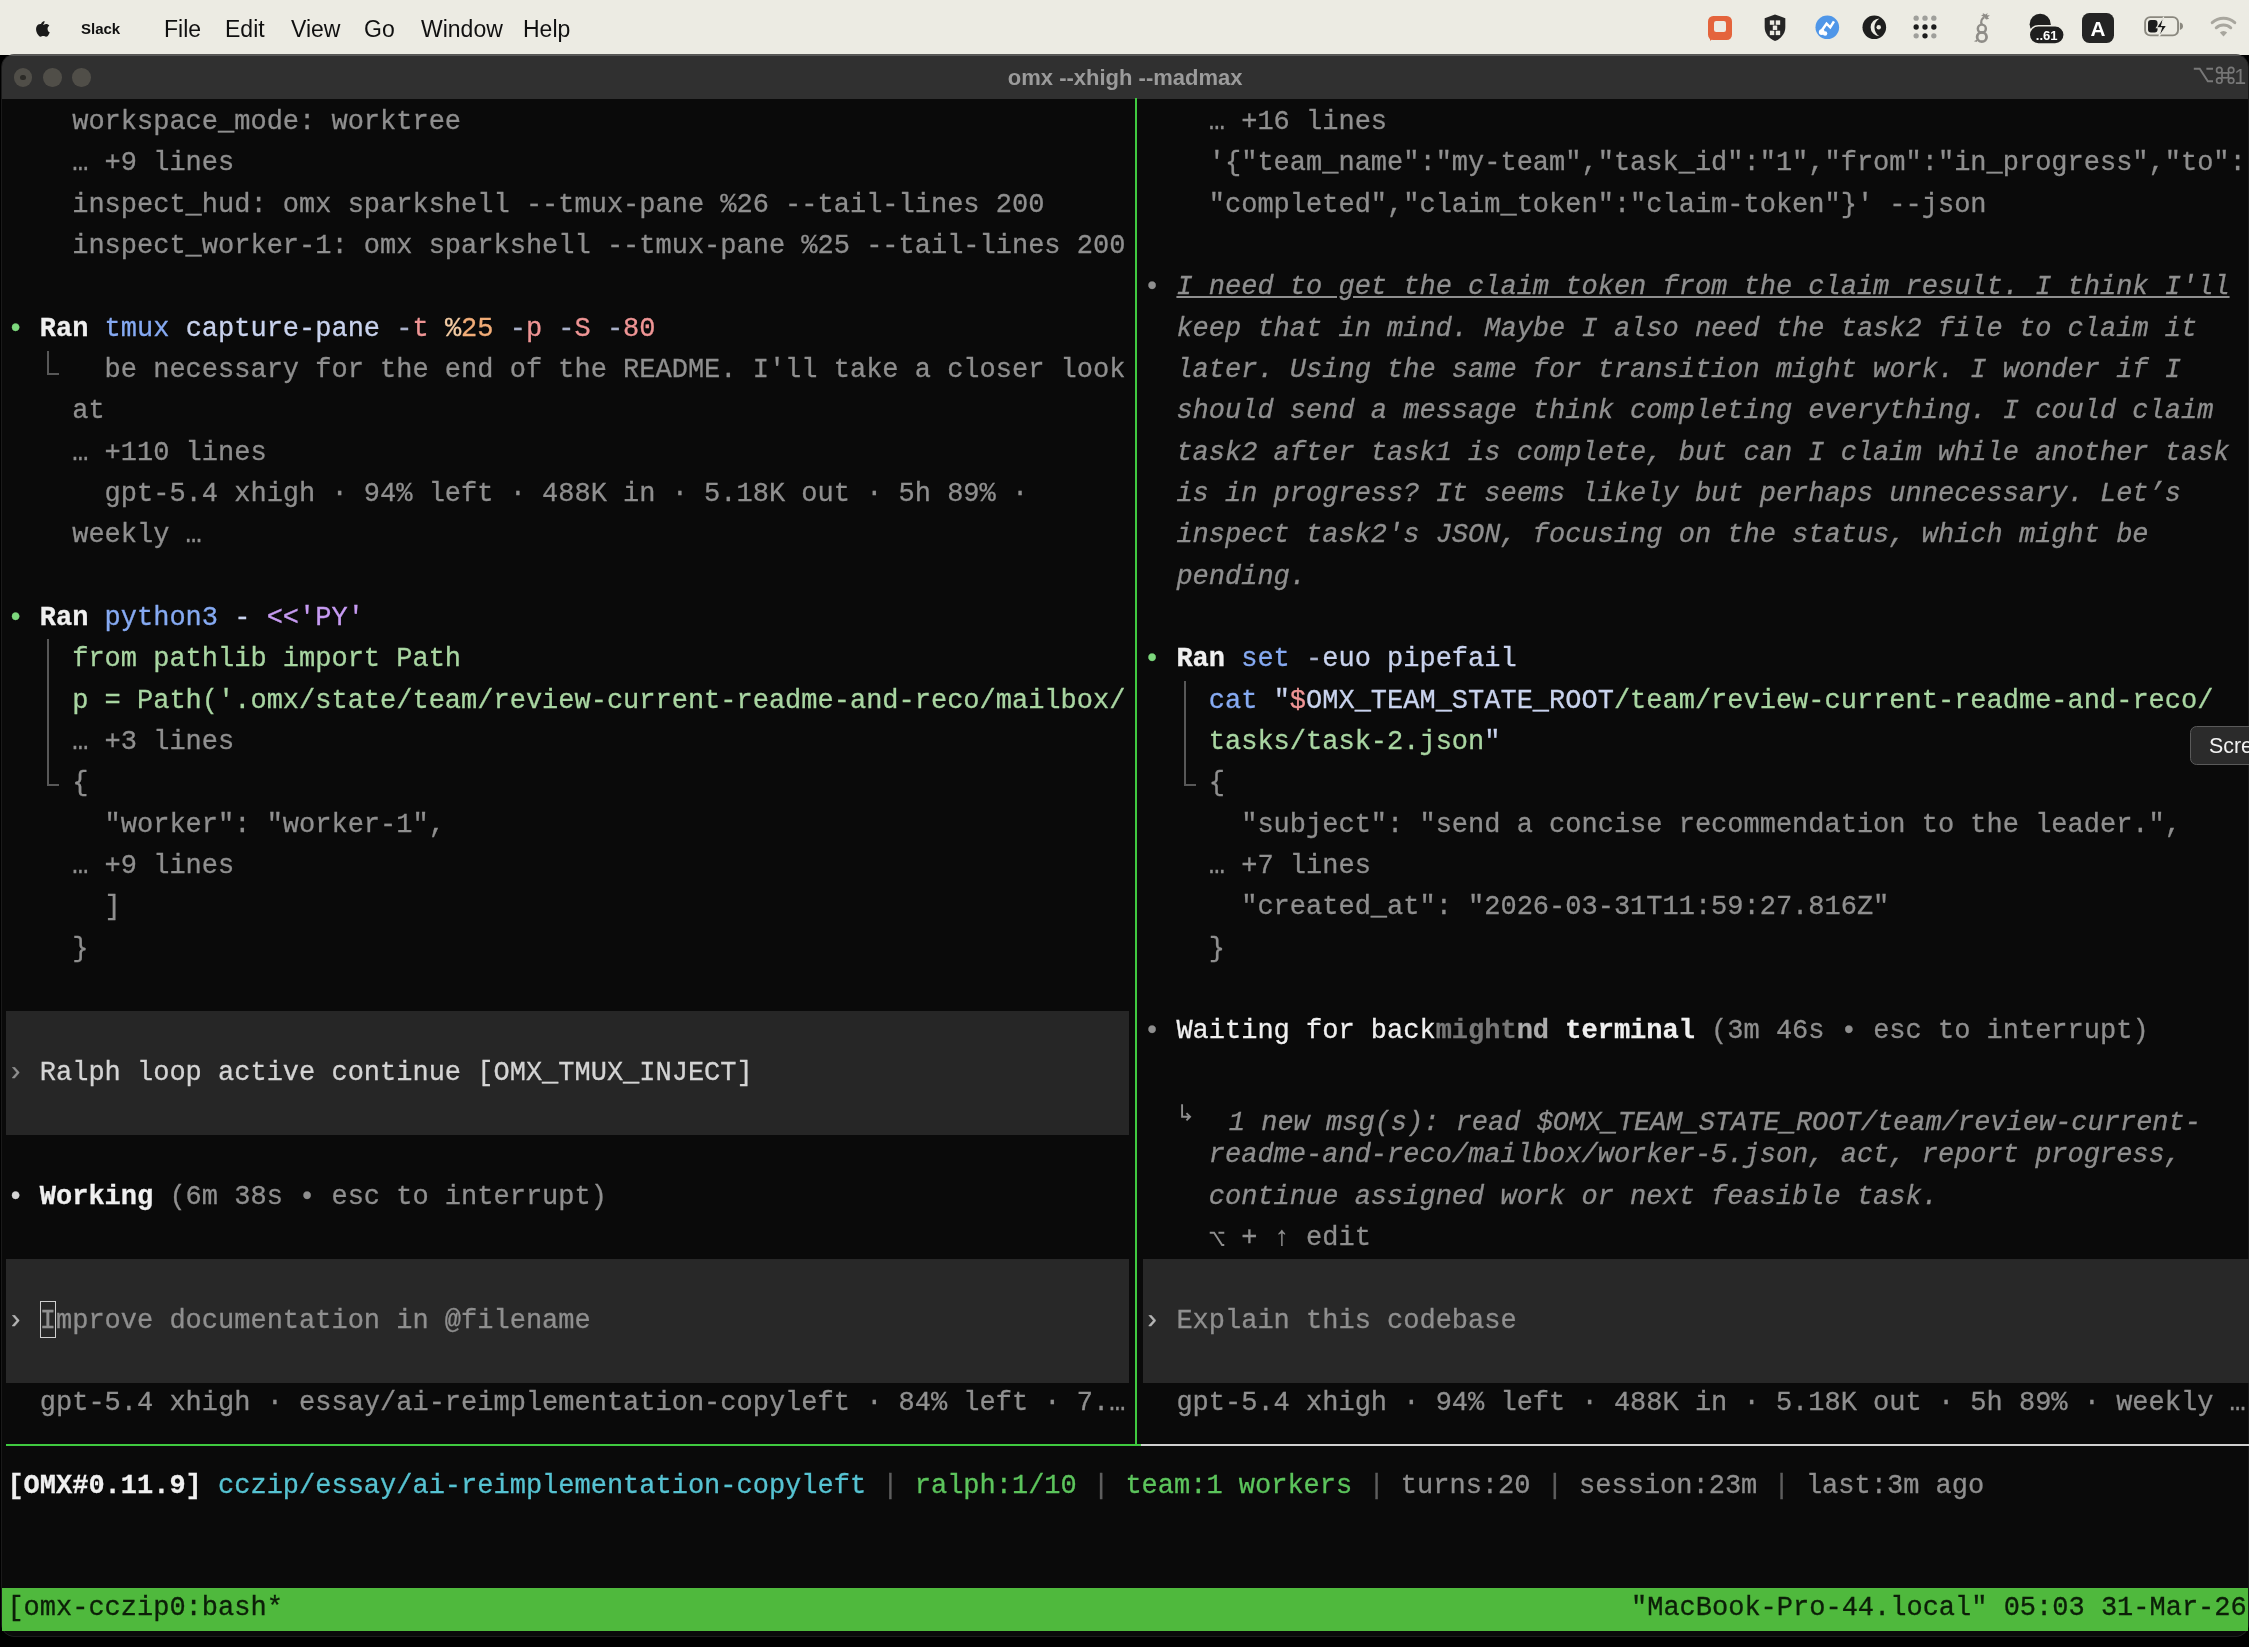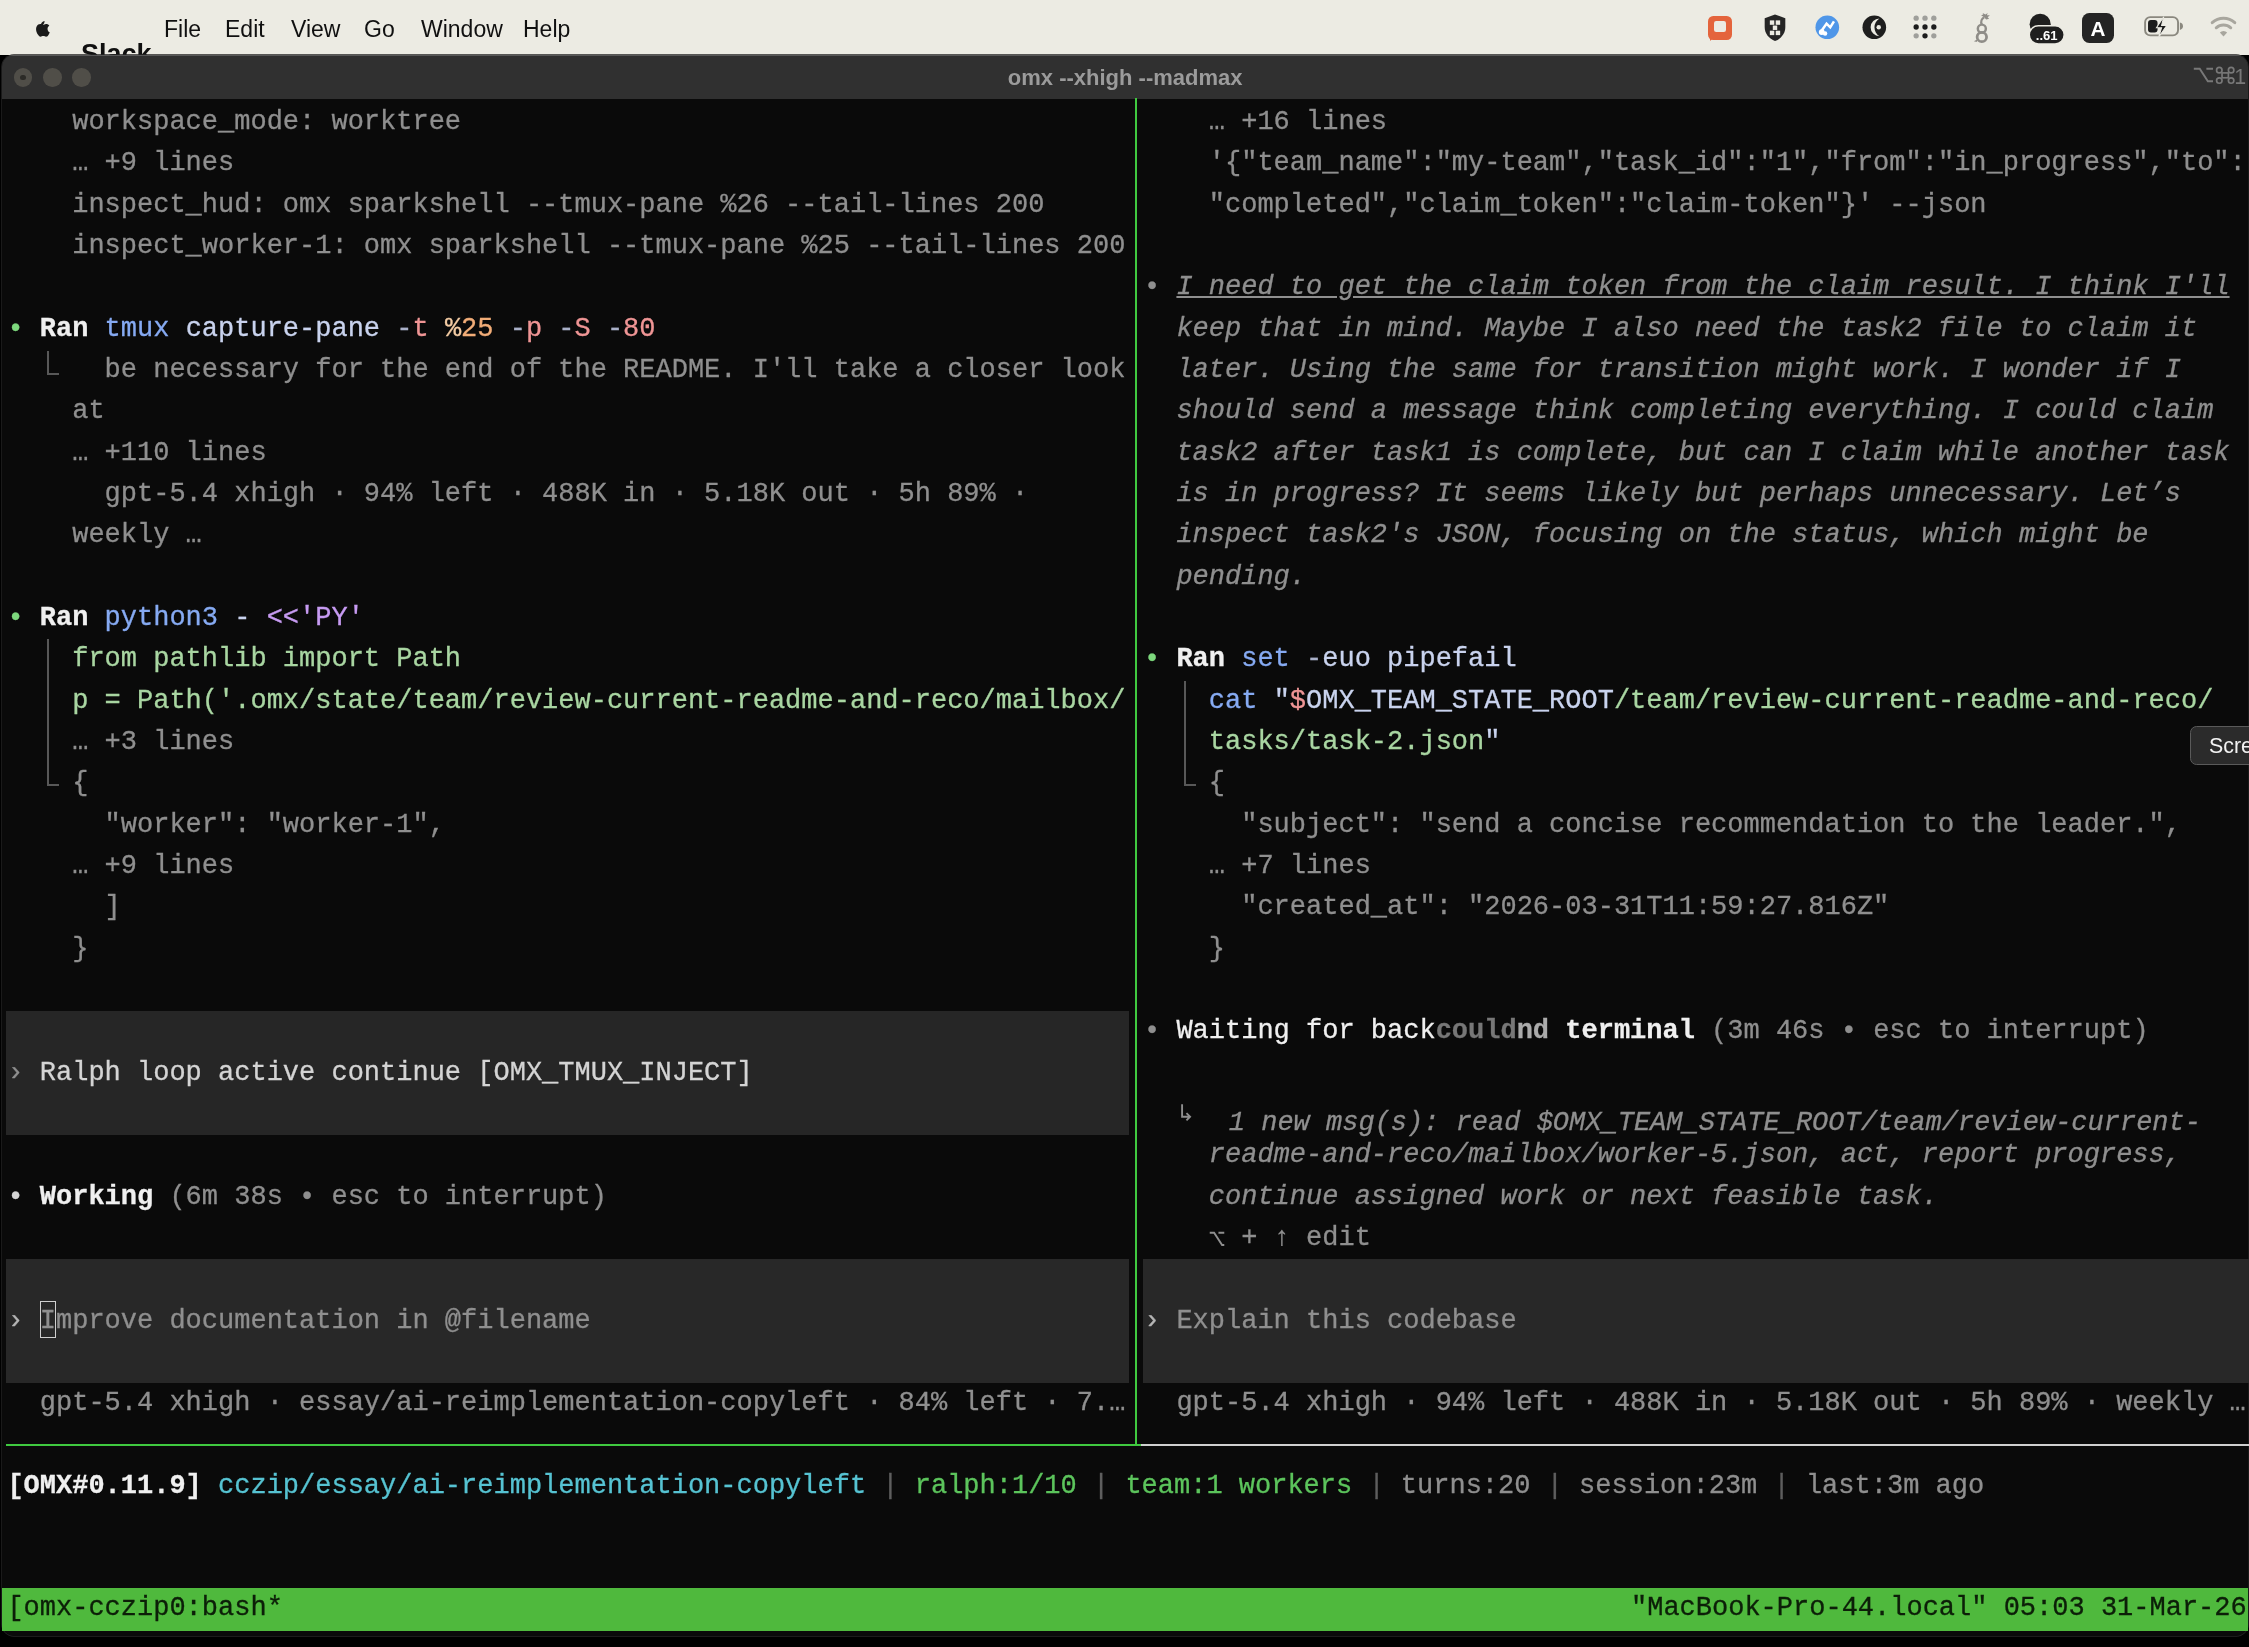--- a/index.html
+++ b/index.html
@@ -13,21 +13,21 @@
 .sh1{color:#777777;} .sh2{color:#ababab;} .pr{color:#b5b5b5;}
 .sans{font-family:"Liberation Sans",sans-serif;}
 </style></head><body>
 
 <div style="position:absolute;left:0;top:0;width:2250px;height:55px;background:#ecebe3;"></div>
 <div class="sans" style="position:absolute;left:31px;top:0;height:55px;line-height:56px;">
 <svg width="19" height="23.6" viewBox="0 0 26 32" style="vertical-align:middle;margin-top:-4.4px;">
       <path fill="#1a1a1a" d="M18.5 8.2c-1.2.1-2.7.9-3.6 1.9-.8.9-1.5 2.4-1.3 3.8 1.4.1 2.8-.7 3.7-1.8.9-1 1.4-2.4 1.2-3.9zM22.6 18.9c-.1-2.9 2.4-4.3 2.5-4.4-1.4-2-3.5-2.3-4.2-2.3-1.8-.2-3.5 1.1-4.4 1.1-.9 0-2.3-1-3.8-1-2 0-3.8 1.1-4.8 2.9-2 3.5-.5 8.7 1.5 11.5 1 1.4 2.1 2.9 3.6 2.9 1.5-.1 2-.9 3.8-.9s2.3.9 3.8.9c1.6 0 2.6-1.4 3.5-2.8 1.1-1.6 1.6-3.2 1.6-3.2s-3.1-1.2-3.1-4.7z"></path>
     </svg>
 </div>
-<div class="sans" style="position:absolute;left:81px;top:0;height:47px;line-height:58px;font-size:27px;font-weight:bold;color:#101010;margin-top:25px;">Slack</div>
+<div class="sans" style="position:absolute;left:81px;top:0;height:47px;line-height:58px;font-size:15px;font-weight:bold;color:#101010;">Slack</div>
 <div class="sans" style="position:absolute;left:164px;top:0;height:55px;line-height:58px;font-size:23px;color:#101010;">File</div>
 <div class="sans" style="position:absolute;left:225px;top:0;height:55px;line-height:58px;font-size:23px;color:#101010;">Edit</div>
 <div class="sans" style="position:absolute;left:291px;top:0;height:55px;line-height:58px;font-size:23px;color:#101010;">View</div>
 <div class="sans" style="position:absolute;left:364px;top:0;height:55px;line-height:58px;font-size:23px;color:#101010;">Go</div>
 <div class="sans" style="position:absolute;left:421px;top:0;height:55px;line-height:58px;font-size:23px;color:#101010;">Window</div>
 <div class="sans" style="position:absolute;left:523px;top:0;height:55px;line-height:58px;font-size:23px;color:#101010;">Help</div>
 
 <div style="position:absolute;left:1708px;top:15.5px;width:23.6px;height:24px;background:#e4643c;border-radius:5.2px;"></div>
 <div style="position:absolute;left:1714px;top:21.4px;width:11.8px;height:11px;background:#ecebe3;border-radius:2.2px;"></div>
 <div style="position:absolute;left:1710px;top:35px;width:0;height:0;border-left:6.6px solid #e4643c;border-bottom:6.6px solid transparent;"></div>
@@ -162,21 +162,21 @@
 <div class="row" style="left:1144px;top:515px;"><i class="g" style="font-style:italic;">  inspect task2's JSON, focusing on the status, which might be</i></div>
 <div class="row" style="left:1144px;top:557px;"><i class="g" style="font-style:italic;">  pending.</i></div>
 <div class="row" style="left:1144px;top:639px;"><i class="gb">•</i><i class="g"> </i><i class="w" style="font-weight:bold;">Ran</i><i class="g"> </i><i class="b">set</i><i class="g"> </i><i class="dh">-</i><i class="lv">euo pipefail</i></div>
 <div class="row" style="left:1144px;top:681px;"><i class="g">    </i><i class="b">cat</i><i class="g"> </i><i class="lv">"</i><i class="sa">$</i><i class="lv">OMX_TEAM_STATE_ROOT</i><i class="gn">/team/review-current-readme-and-reco/</i></div>
 <div class="row" style="left:1144px;top:722px;"><i class="gn">    tasks/task-2.json</i><i class="lv">"</i></div>
 <div class="row" style="left:1144px;top:763px;"><i class="g">    {</i></div>
 <div class="row" style="left:1144px;top:805px;"><i class="g">      "subject": "send a concise recommendation to the leader.",</i></div>
 <div class="row" style="left:1144px;top:846px;"><i class="g">    … +7 lines</i></div>
 <div class="row" style="left:1144px;top:887px;"><i class="g">      "created_at": "2026-03-31T11:59:27.816Z"</i></div>
 <div class="row" style="left:1144px;top:929px;"><i class="g">    }</i></div>
-<div class="row" style="left:1144px;top:1011px;"><i class="g">• </i><i class="w" style="font-weight:normal;">Waiting for back</i><i class="sh1" style="font-weight:bold;">could</i><i class="sh2" style="font-weight:bold;">nd</i><i class="w" style="font-weight:bold;"> terminal</i><i class="g"> (3m 46s • esc to interrupt)</i></div>
+<div class="row" style="left:1144px;top:1011px;"><i class="g">• </i><i class="w" style="font-weight:normal;">Waiting for back</i><i class="sh1" style="font-weight:bold;">might</i><i class="sh2" style="font-weight:bold;">nd</i><i class="w" style="font-weight:bold;"> terminal</i><i class="g"> (3m 46s • esc to interrupt)</i></div>
 <div class="row" style="left:1164px;top:1094px;margin-top:9px;"><i class="g">    </i><i class="g" style="font-style:italic;">1 new msg(s): read $OMX_TEAM_STATE_ROOT/team/review-current-</i></div>
 <div class="row" style="left:1144px;top:1135px;"><i class="g" style="font-style:italic;">    readme-and-reco/mailbox/worker-5.json, act, report progress,</i></div>
 <div class="row" style="left:1144px;top:1177px;"><i class="g" style="font-style:italic;">    continue assigned work or next feasible task.</i></div>
 <div class="row" style="left:1144px;top:1218px;"><i class="g">      + ↑ edit</i></div>
 <div class="row" style="left:1144px;top:1301px;"><i class="pr">›</i><i class="g"> Explain this codebase</i></div>
 <div class="row" style="left:1144px;top:1383px;"><i class="g">  gpt-5.4 xhigh · 94% left · 488K in · 5.18K out · 5h 89% · weekly …</i></div>
 
 <div style="position:absolute;left:47px;top:351px;width:1.8px;height:23.6px;background:#585858;"></div>
 <div style="position:absolute;left:47px;top:373px;width:11.8px;height:1.8px;background:#585858;"></div>
 <div style="position:absolute;left:47px;top:639px;width:1.8px;height:146px;background:#585858;"></div>

